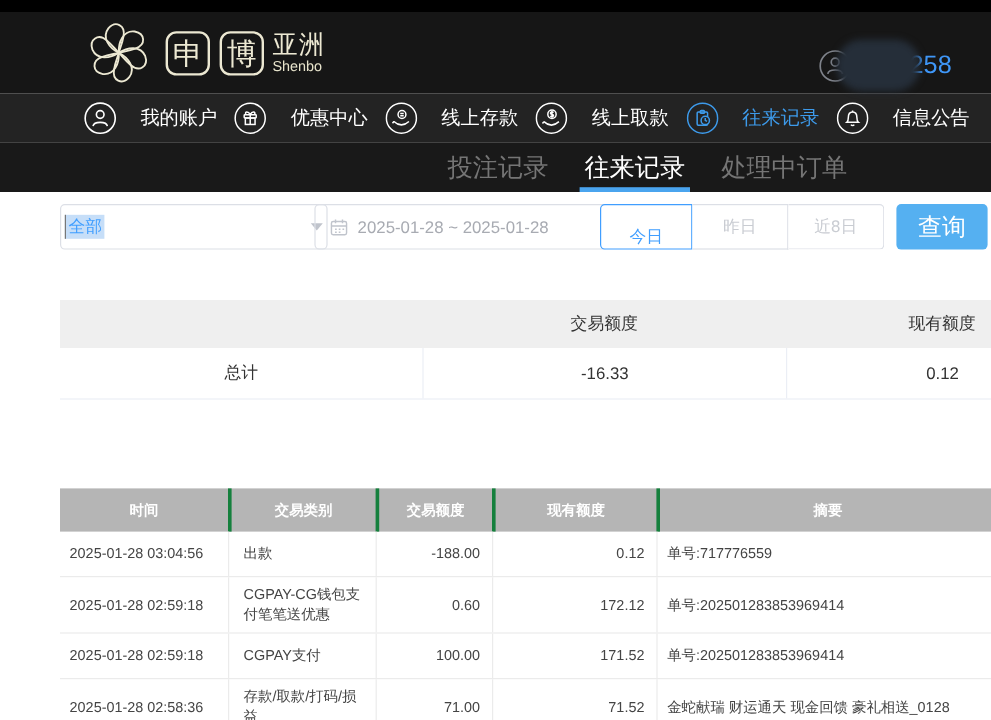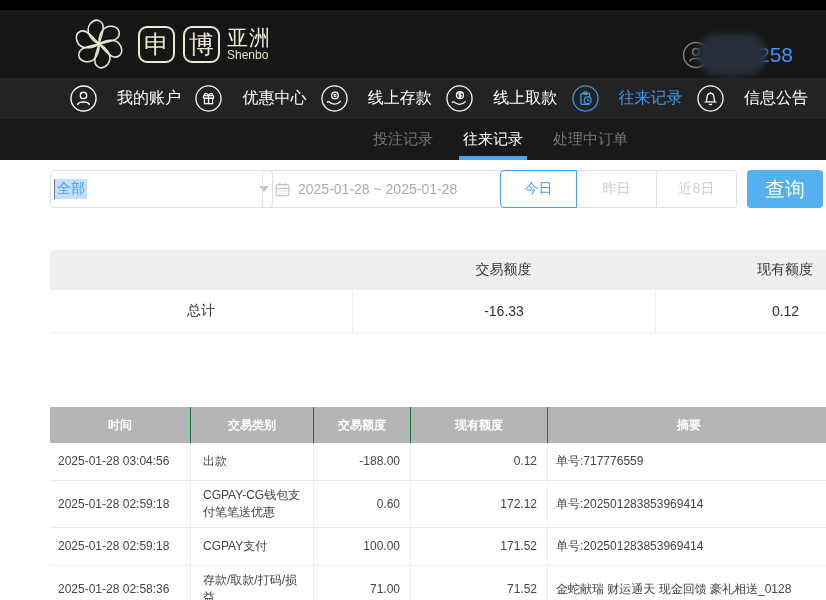--- a/index.html
+++ b/index.html
@@ -21,58 +21,58 @@
   .user-suffix { position:absolute; left:758px; top:33px; font-size:21px; color:#3f97f8; z-index:2; }
 
   
   .nav { height:41px; background:#232323; display:flex; align-items:center;
          justify-content:space-between; padding:0 18px 0 70px; }
   .nav-item { display:flex; align-items:center; gap:20px; color:#fff; font-size:16px; cursor:pointer; white-space:nowrap; }
   .nav-item.active { color:#3d9aea; }
 
   
   .subnav { height:41px; background:#191919; display:flex; align-items:stretch; gap:30px; padding-left:373px; }
-  .tab { display:flex; align-items:center; font-size:15px; color:#757575; cursor:pointer; position:relative; white-space:nowrap; }
+  .tab { display:flex; align-items:center; font-size:21px; color:#757575; cursor:pointer; position:relative; white-space:nowrap; }
   .tab.active { color:#ffffff; }
   .tab.active .underline { position:absolute; left:-4px; right:-4px; bottom:0; height:4px; background:#4aa4ee; }
 
   
   .filters { position:relative; height:48px; }
   .select-box { position:absolute; left:50px; top:10px; width:223px; height:38px;
                 border:1px solid #dcdfe6; border-radius:4px; display:flex; align-items:center; padding:0 3px; cursor:pointer; }
   .select-value { font-size:14px; color:#409eff; background:#c6def8; padding:1px 2px; border-left:1px solid #777; }
   .caret { margin-left:auto; width:0; height:0; border-left:5px solid transparent; border-right:5px solid transparent;
            border-top:6px solid #c0c4cc; }
   .date-box { position:absolute; left:262px; top:10px; width:245px; height:38px;
               border:1px solid #dcdfe6; border-radius:4px; display:flex; align-items:center; gap:8px; padding:0 12px; cursor:pointer; }
   .date-text { font-size:14px; color:#a8abb2; white-space:nowrap; }
   .radio-group { position:absolute; left:500px; top:10px; display:flex; }
   .radio-btn { height:38px; width:80px; display:flex; align-items:center; justify-content:center;
                font-size:14px; color:#c9ccd2; border:1px solid #dcdfe6; border-left:none; background:#fff; cursor:pointer; }
-  .radio-btn:first-child { border-left:1px solid #dcdfe6; border-radius:4px 0 0 4px; width:77px; }
+  .radio-btn:first-child { border-left:1px solid #dcdfe6; border-radius:4px 0 0 4px; width:77px;align-items:flex-end; }
   .radio-btn:last-child { border-radius:0 4px 4px 0; }
   .radio-btn.active { border:1px solid #409eff; color:#409eff; }
   .query-btn { position:absolute; left:747px; top:10px; width:76px; height:38px; background:#55b0f1;
                border:none; border-radius:4px; color:#fff; font-size:20px; cursor:pointer; }
 
   
   .summary { margin:42px 0 0 50px; width:865px; }
   .summary .hrow { display:flex; height:40px; background:#efefef; }
   .summary .hcell { display:flex; align-items:center; justify-content:center; font-size:14px; color:#333; }
   .summary .brow { display:flex; height:43px; border-bottom:1px solid #ebeef5; }
   .summary .bcell { display:flex; align-items:center; justify-content:center; font-size:14px; color:#333; }
   .sc1 { width:302px; } .sc2 { width:303px; } .sc3 { width:260px; }
   .summary .brow .sc2, .summary .brow .sc3 { border-left:1px solid #ebeef5; }
 
   
   .records { margin:74px 0 0 50px; width:780px; }
   .records .hrow { display:flex; height:36px; background:#b5b5b5; }
   .records .hcell { display:flex; align-items:center; justify-content:center; color:#fff;
                     font-size:12px; font-weight:bold; }
-  .records .hcell + .hcell { border-left:1px solid #15803d; }
+  .records .hcell + .hcell { border-left:3px solid #15803d; }
   .rc1 { width:140px; } .rc2 { width:123px; } .rc3 { width:97px; } .rc4 { width:137px; } .rc5 { width:283px; }
   .records .row { display:flex; min-height:38px; border-bottom:1px solid #ebebeb; }
   .records .cell { display:flex; align-items:center; font-size:12px; color:#444; line-height:17px; padding:6px 0; }
   .records .cell + .cell { border-left:1px solid #ebebeb; }
   .records .c-time { width:140px; padding-left:8px; }
   .records .c-cat  { width:123px; padding-left:12px; padding-right:10px; }
   .records .c-amt  { width:97px;  justify-content:flex-end; padding-right:10px; }
   .records .c-bal  { width:137px; justify-content:flex-end; padding-right:10px; }
   .records .c-sum  { width:283px; padding-left:8px; }
 

